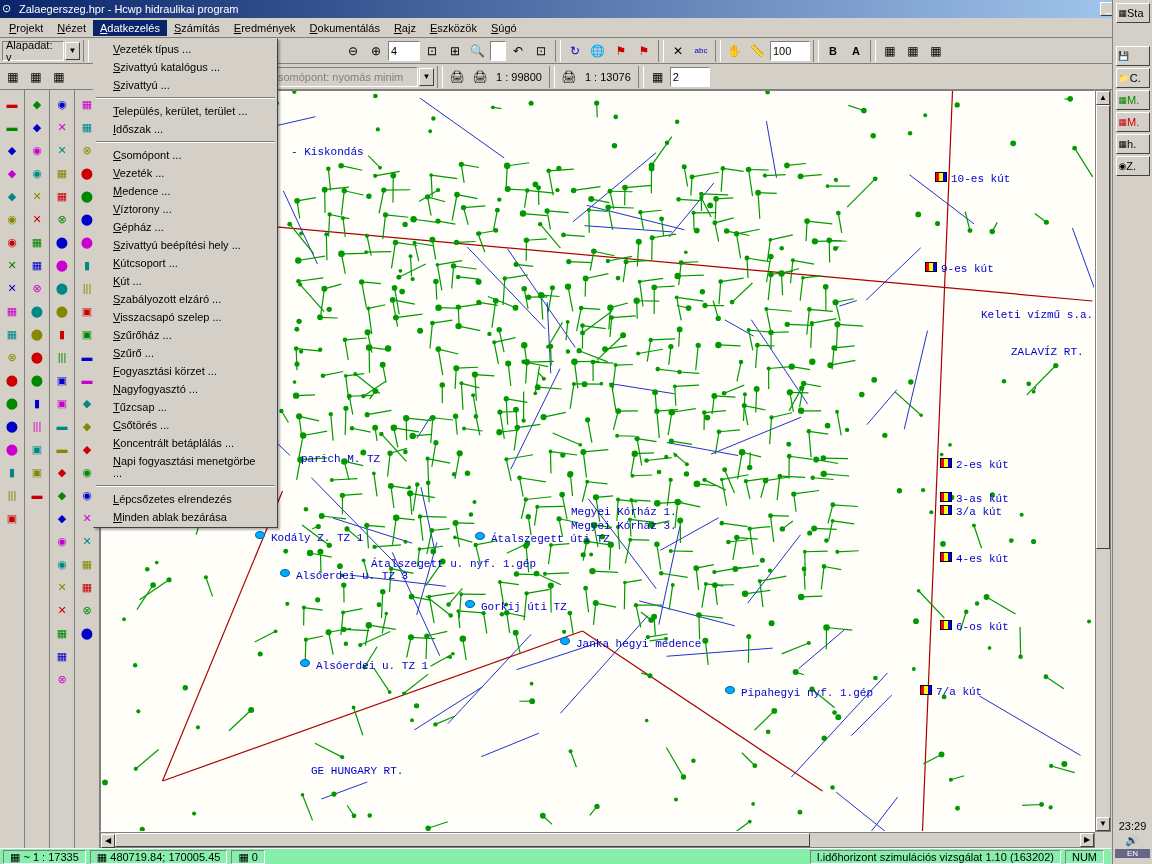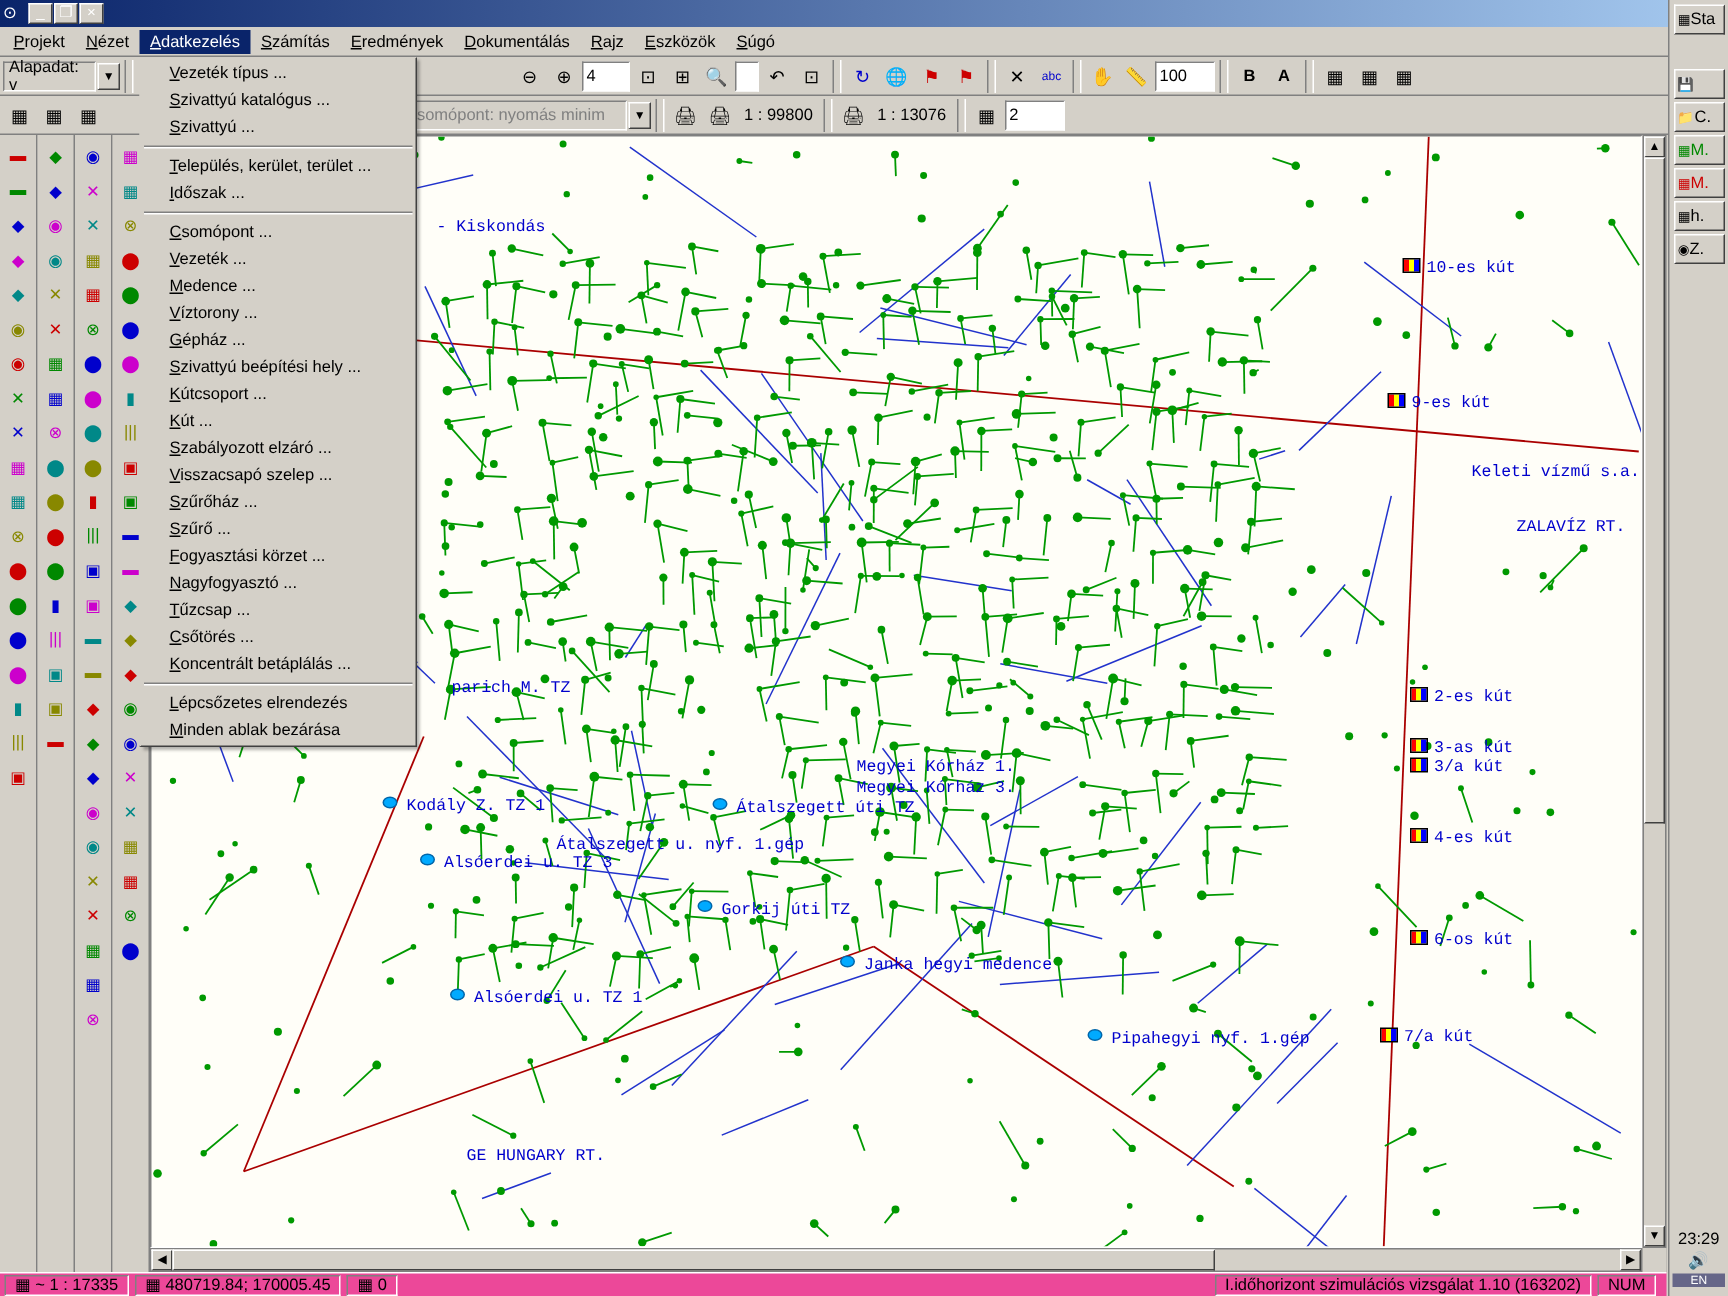--- a/index.html
+++ b/index.html
@@ -35,21 +35,21 @@
 .scroll-v .arr.bot { position:absolute; bottom:0; left:0; right:0; }
 .scroll-h { position:absolute; left:0; right:16px; bottom:0; height:16px; background:#d4d0c8; border:1px solid #808080; }
 .scroll-h .arr { width:14px; height:100%; display:inline-block; background:#d4d0c8; border:1px solid; border-color:#fff #404040 #404040 #fff; text-align:center; font-size:8px; line-height:12px; }
 .scroll-h .arr.rgt { position:absolute; right:0; top:0; }
 .scroll-h .thumb { position:absolute; left:14px; top:0; bottom:0; width:70%; background:#d4d0c8; border:1px solid; border-color:#fff #404040 #404040 #fff; }
 
 .right-dock { position:absolute; top:0; right:0; width:40px; height:100%; background:#d4d0c8; border-left:1px solid #808080; padding-top:2px; }
 .right-dock .rbtn { width:34px; height:20px; margin:1px auto 2px; border:1px solid; border-color:#fff #404040 #404040 #fff; background:#d4d0c8; display:flex; align-items:center; font-size:9px; padding:0 2px; cursor:pointer; overflow:hidden; }
 .right-dock .rclock { position:absolute; bottom:4px; left:0; right:0; text-align:center; font-size:10px; padding:2px; }
 
-.statusbar { position:absolute; left:0; right:41px; bottom:0; height:16px; background:#ec4899; border-top:1px solid #fff; display:flex; align-items:center; padding:0 3px; font-size:10px; }
+.statusbar { position:absolute; left:0; right:41px; bottom:0; height:16px; background:#86efac; border-top:1px solid #fff; display:flex; align-items:center; padding:0 3px; font-size:10px; }
 .statusbar .panel { border:1px solid; border-color:#808080 #fff #fff #808080; padding:0 6px; margin-right:4px; height:14px; line-height:12px; }
 
 .dropdown-menu { position:absolute; top:38px; left:93px; width:185px; background:#d4d0c8; border:1px solid; border-color:#d4d0c8 #404040 #404040 #d4d0c8; box-shadow:2px 2px 2px rgba(0,0,0,0.3); z-index:100; padding:1px; }
 .dropdown-menu .mitem { padding:3px 10px 3px 18px; cursor:pointer; }
 .dropdown-menu .mitem u { text-decoration:underline; }
 .dropdown-menu .msep { height:1px; margin:3px 1px; border-top:1px solid #808080; border-bottom:1px solid #fff; }
 
 .maplabel { position:absolute; font-family:"Courier New",monospace; font-size:11px; font-weight:normal; color:#0000CC; white-space:nowrap; pointer-events:none; }
 .mapsym { position:absolute; width:12px; height:10px; background:linear-gradient(to right,#ff0000 33%,#ffff00 33% 66%,#0000ff 66%); border:1px solid #000; pointer-events:none; }
 .mapsym.blue { width:10px; height:8px; background:#00aaff; border:1px solid #0066aa; border-radius:50%; }
@@ -59,20 +59,21 @@
 svg.net line.g { stroke:#009900; stroke-width:1.2; }
 svg.net line.b { stroke:#2233cc; stroke-width:1; }
 svg.net line.r { stroke:#aa0000; stroke-width:1.2; }
 svg.net circle.n { fill:#009900; }
 </style>
 </head>
 <body>
 
 <div class="titlebar">
   <span class="icon">⊙</span>
+  <span class="title">Zalaegerszeg.hpr - Hcwp hidraulikai program</span>
   <div class="winbtns">
     <div class="winbtn">_</div>
     <div class="winbtn">❐</div>
     <div class="winbtn">×</div>
   </div>
 </div>
 
 <div class="menubar" id="menubar">
     <div class="menu-item"><u>P</u>rojekt</div>
     <div class="menu-item"><u>N</u>ézet</div>
@@ -1617,16 +1618,17 @@
     <div class="mitem"><u>K</u>út ...</div>
     <div class="mitem"><u>S</u>zabályozott elzáró ...</div>
     <div class="mitem"><u>V</u>isszacsapó szelep ...</div>
     <div class="mitem"><u>S</u>zűrőház ...</div>
     <div class="mitem"><u>S</u>zűrő ...</div>
     <div class="mitem"><u>F</u>ogyasztási körzet ...</div>
     <div class="mitem"><u>N</u>agyfogyasztó ...</div>
     <div class="mitem"><u>T</u>űzcsap ...</div>
     <div class="mitem"><u>C</u>sőtörés ...</div>
     <div class="mitem"><u>K</u>oncentrált betáplálás ...</div>
+    <div class="mitem"><u>N</u>api fogyasztási menetgörbe ...</div>
     <div class="msep"></div>
     <div class="mitem"><u>L</u>épcsőzetes elrendezés</div>
     <div class="mitem"><u>M</u>inden ablak bezárása</div>
   </div>
 
 </body></html>

